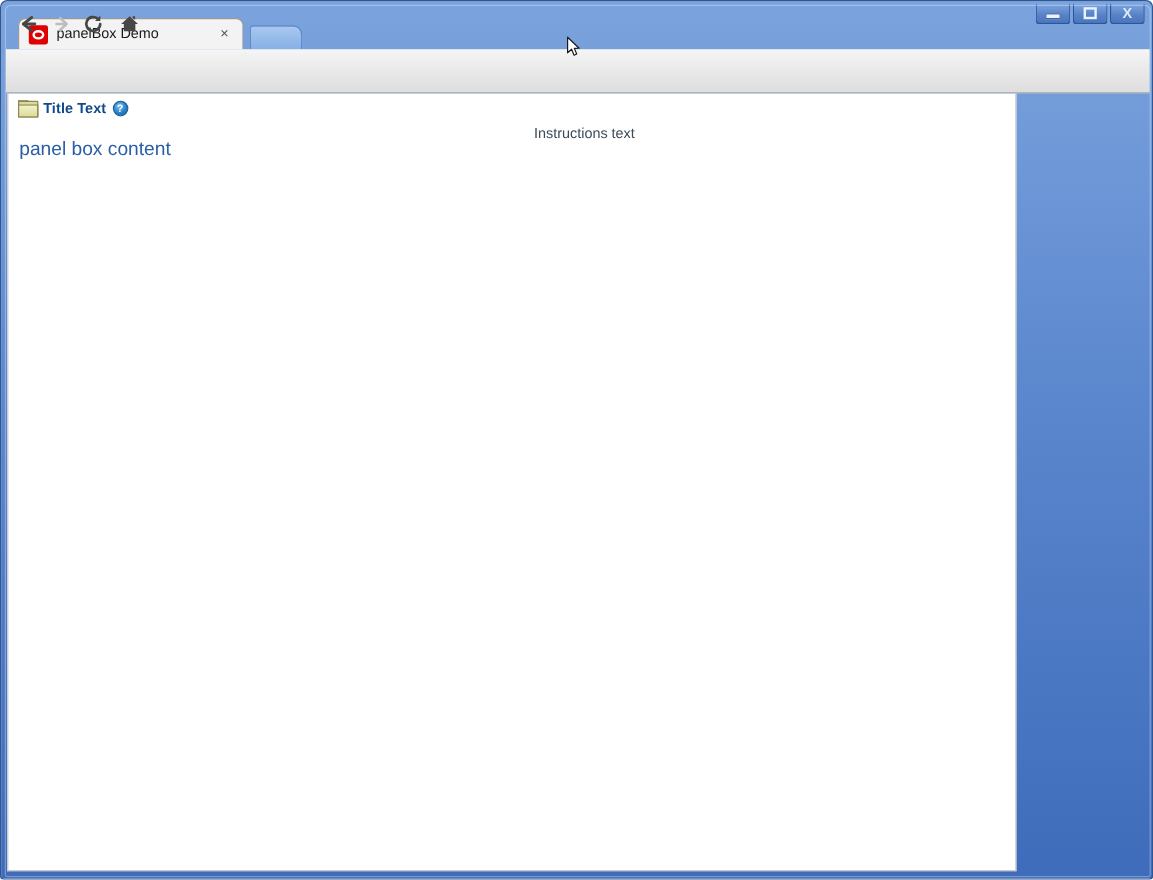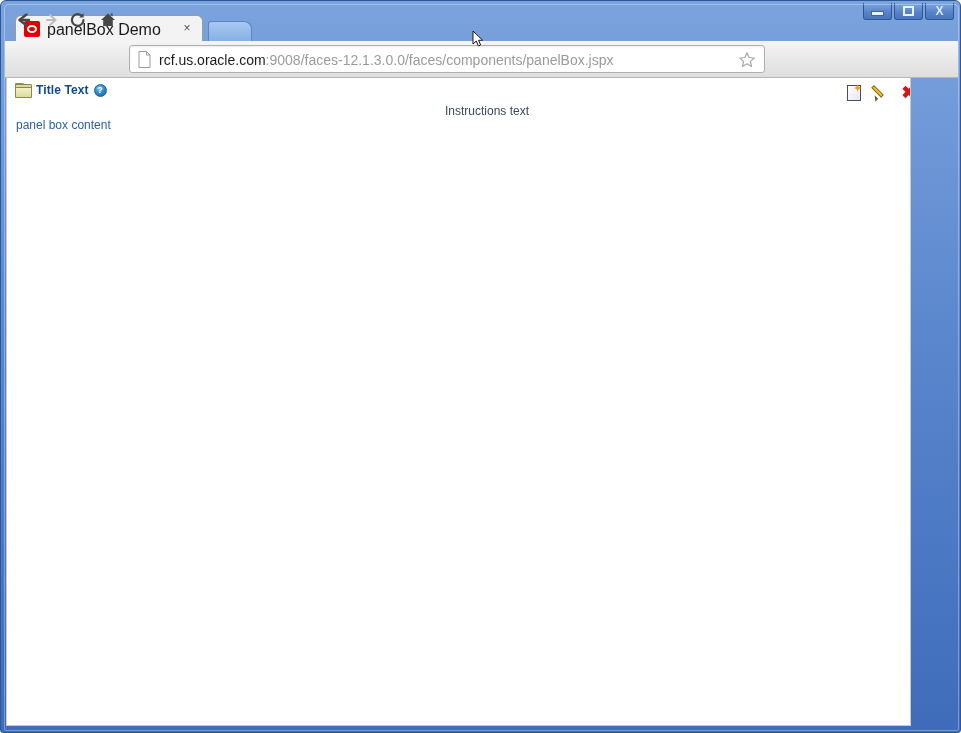--- a/index.html
+++ b/index.html
@@ -127,21 +127,21 @@
     left: 3px; top: 4px;
     width: 10px; height: 8px;
     box-sizing: border-box;
     border: 2px solid #ffffff;
     border-radius: 50%;
   }
   .tab-title {
     position: absolute;
     left: 31px;
     top: 5px;
-    font-size: 16px;
+    font-size: 12px;
     color: #1a1a1a;
     font-family: "Liberation Sans", sans-serif;
     white-space: nowrap;
   }
   .tab-close {
     position: absolute;
     right: 8px;
     top: 6px;
     width: 14px; height: 14px;
     font-size: 12px;
@@ -224,21 +224,21 @@
     right: 8px;
     top: 5px;
     width: 18px; height: 18px;
   }
 
   
   .viewport {
     position: absolute;
     left: 5px;
     top: 77px;
-    width: 905px;
+    width: 841px;
     height: 648px;
     background: #ffffff;
     border: 1px solid #c9c9c9;
     border-top: none;
     box-sizing: border-box;
     overflow: hidden;
   }
 
   
   .panelbox {
@@ -408,21 +408,21 @@
   }
   .pb-instructions {
     font-size: 12px;
     color: #3d4a56;
     font-family: "Liberation Sans", sans-serif;
     line-height: 13px;
     padding-top: 1px;
     text-align: center;
   }
   .pb-content {
-    font-size: 12px;
+    font-size: 16px;
     color: #2a5fa8;
     font-family: "Liberation Sans", sans-serif;
     line-height: 14px;
     padding-top: 0px;
   }
 
   
   .cursor {
     position: absolute;
     left: 472px;
@@ -480,30 +480,20 @@
       <path d="M15.6 3 L15.6 7.4 L11.2 7.4 Z" fill="#474747"></path>
     </svg>
   </div>
   <div class="nav-btn nav-home">
     <svg width="20" height="20" viewBox="0 0 20 20">
       <path d="M10 3.5 L17 10 L14.8 10 L14.8 16 L5.2 16 L5.2 10 L3 10 Z" fill="#474747"></path>
       <path d="M12.6 3.6 L14.6 3.6 L14.6 6.4 L12.6 5 Z" fill="#474747"></path>
     </svg>
   </div>
 
-  <div class="omnibox">
-    <svg class="omnibox-pageicon" viewBox="0 0 13 17">
-      <path d="M1 0.5 L8.5 0.5 L12 4 L12 16.5 L1 16.5 Z" fill="#ffffff" stroke="#9a9a9a" stroke-width="1"></path>
-      <path d="M8.5 0.5 L8.5 4 L12 4" fill="none" stroke="#9a9a9a" stroke-width="1"></path>
-    </svg>
-    <div class="omnibox-url"><span class="host">rcf.us.oracle.com</span><span class="pathpart">:9008/faces-12.1.3.0.0/faces/components/panelBox.jspx</span></div>
-    <svg class="omnibox-star" viewBox="0 0 18 18">
-      <path d="M9 1.8 L11.1 6.5 L16.2 7 L12.4 10.4 L13.5 15.4 L9 12.8 L4.5 15.4 L5.6 10.4 L1.8 7 L6.9 6.5 Z" fill="none" stroke="#a9a9a9" stroke-width="1.2" stroke-linejoin="round"></path>
-    </svg>
-  </div>
 
   <div class="viewport">
 
     <div class="panelbox">
 
       <div class="pb-header">
         <span class="pb-title-group">
           <span class="pb-folder-icon">
             <span class="f-tab"></span>
             <span class="f-back"></span>

